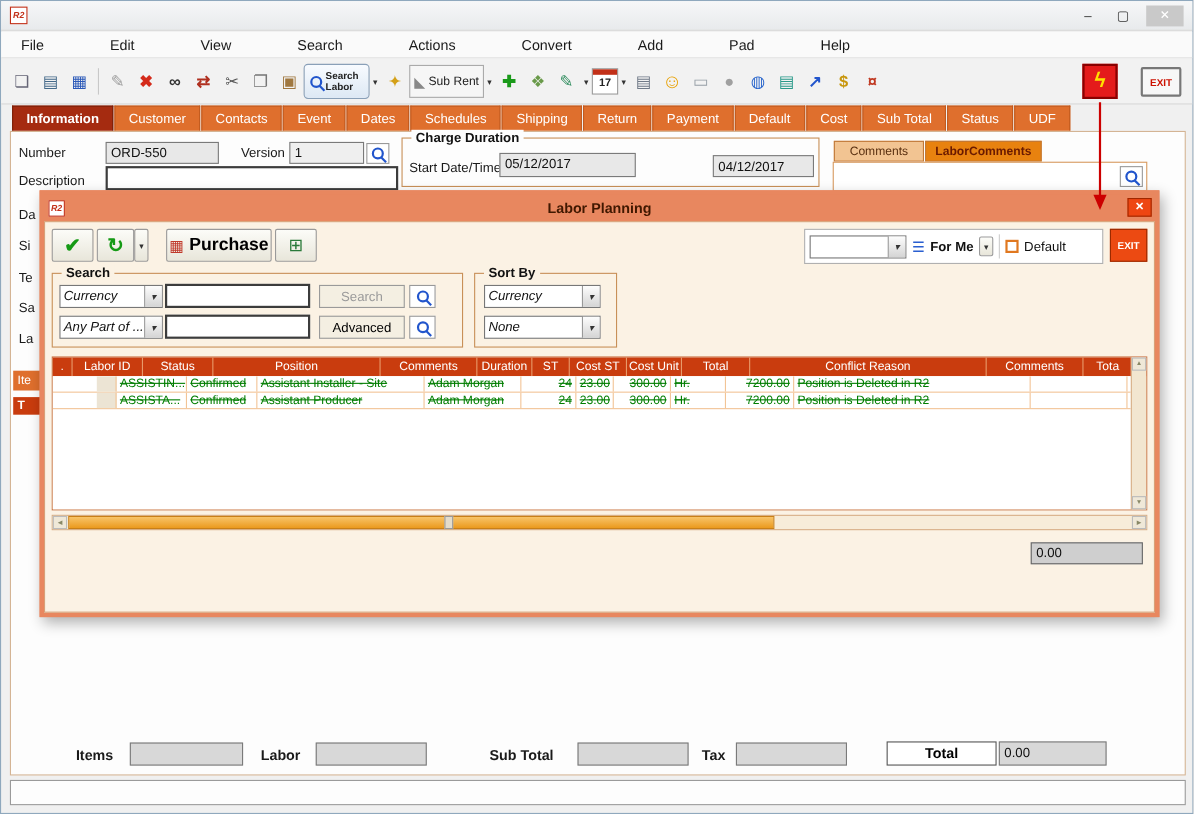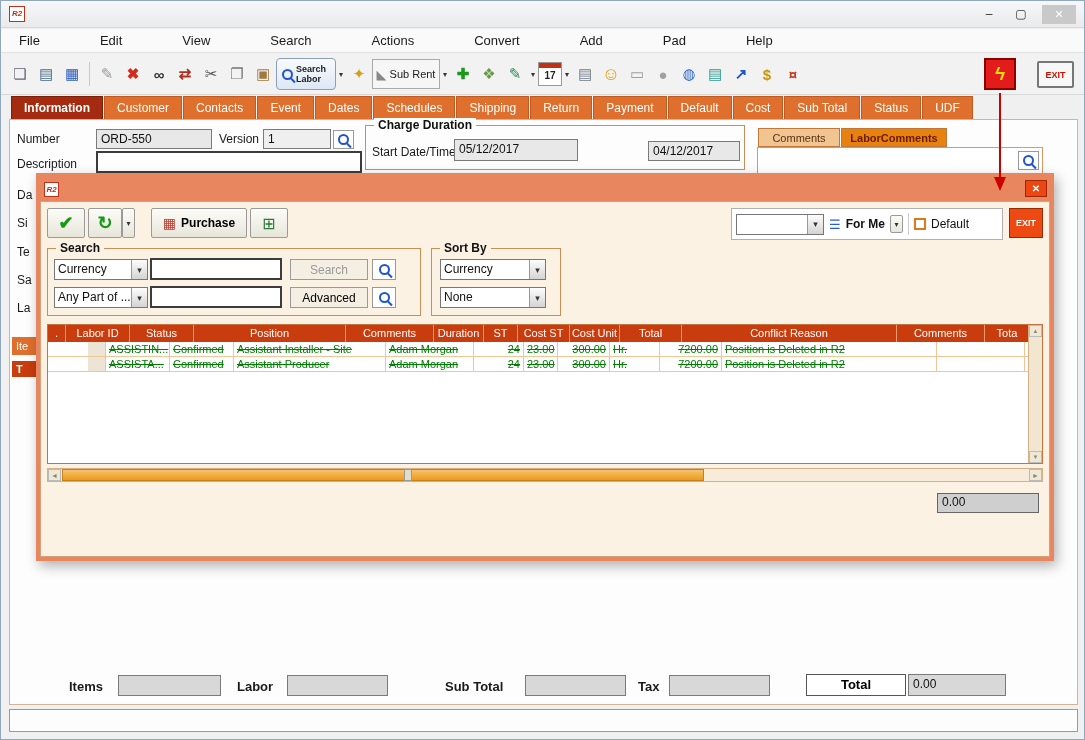--- a/index.html
+++ b/index.html
@@ -81,21 +81,21 @@
   .mag { width:11px; height:11px; border:2px solid #2255cc; border-radius:50%; position:relative; flex:none; }
   .mag::after { content:""; position:absolute; width:7px; height:2px; background:#2255cc;
     transform:rotate(45deg); right:-5px; bottom:-3px; }
   .magbtn { background:#fff; border:1px solid #999; display:flex; align-items:center; justify-content:center; }
   .group { position:absolute; border:1px solid #c89058; }
   .group > .glabel { position:absolute; top:-8px; left:8px; background:#fdfdfd; padding:0 4px;
     font-size:12px; font-weight:bold; color:#111; }
   .ctab { height:19px; line-height:19px; font-size:11px; text-align:center; border:1px solid #c07838; }
 
   
-  .combo { display:flex; background:#fff; border:1px solid #777; height:21px; }
+  .combo { display:flex; background:#fff; border:1px solid #777; height:21px;font-style:italic; }
   .combo .val { flex:1; font-size:12px; color:#111; padding:2px 3px; white-space:nowrap; overflow:hidden; }
   .combo .varw { width:16px; background:linear-gradient(#fdfdfd,#d4d4d4); border-left:1px solid #999;
     display:flex; align-items:center; justify-content:center; }
   .combo .varw::after { content:"▾"; font-size:9px; color:#333; }
 
   
   #statusbar { position:absolute; left:8px; top:708px; width:1069px; height:23px;
     background:#fdfdfd; border:1px solid #9a9a9a; }
 
   
@@ -255,21 +255,21 @@
       <span class="tab" data-name="tab-cost">Cost</span>
       <span class="tab" data-name="tab-sub-total">Sub Total</span>
       <span class="tab" data-name="tab-status">Status</span>
       <span class="tab" data-name="tab-udf">UDF</span>
     </div>
 
   
   <div id="client" data-name="form-area"></div>
 
   <span class="abs lbl" style="left:16px;top:131px;" data-name="number-label">Number</span>
-  <span class="abs sunken" style="left:95px;top:128px;width:116px;height:20px;" data-name="number-field">ORD-550</span>
+  <span class="abs sunken" style="left:95px;top:128px;width:103px;height:20px;" data-name="number-field">ORD-550</span>
   <span class="abs lbl" style="left:218px;top:131px;" data-name="version-label">Version</span>
   <span class="abs sunken" style="left:262px;top:128px;width:68px;height:20px;background:#efefef;" data-name="version-field">1</span>
   <span class="abs magbtn" style="left:332px;top:129px;width:21px;height:19px;" data-name="version-search-button">
       <span class="mag" data-name="magnifier-icon"></span>
     </span>
 
   <div class="abs group" style="left:364px;top:124px;width:380px;height:45px;" data-name="charge-duration-group">
     <span class="glabel" data-name="charge-duration-label">Charge Duration</span>
     <span class="abs lbl" style="left:6px;top:19px;" data-name="start-datetime-label">Start Date/Time</span>
     <span class="abs sunken" style="left:88px;top:13px;width:124px;height:22px;" data-name="start-datetime-field">05/12/2017</span>
@@ -302,38 +302,39 @@
   <span class="abs sunken2" style="left:668px;top:674px;width:101px;height:21px;" data-name="tax-field"></span>
   <span class="abs b" style="left:805px;top:673px;width:100px;height:22px;background:#fff;border:1px solid #555;font-size:13px;text-align:center;line-height:20px;" data-name="total-label">Total</span>
   <span class="abs sunken2" style="left:907px;top:673px;width:98px;height:22px;" data-name="total-field">0.00</span>
 
   <div id="statusbar" data-name="status-bar"></div>
 
   
   <div id="dlg" data-name="labor-planning-dialog">
     <div id="dlg-title" data-name="dialog-title-bar">
       <span class="r2i" data-name="dialog-r2-icon">R2</span>
+      <span id="dlg-title-text" data-name="dialog-title">Labor Planning</span>
       <span id="dlg-close" data-name="dialog-close-button">✕</span>
     </div>
     <div id="dlg-body" data-name="dialog-body">
 
       <div id="dlg-toolbar" data-name="dialog-toolbar">
         <span class="dbtn" style="width:38px;height:30px;" data-name="apply-button">
             <span data-name="apply-icon">✔</span>
           </span>
         <span style="display:flex;">
           <span class="dbtn" style="width:34px;height:30px;" data-name="refresh-button">
               <span data-name="refresh-icon">↻</span>
             </span>
           <span class="dbtn" style="width:13px;height:30px;font-size:8px;color:#333;" data-name="refresh-dropdown-icon">▾</span>
         </span>
         <span style="width:10px;"></span>
         <span class="dbtn" style="width:96px;height:30px;gap:5px;" data-name="purchase-button">
           <span data-name="purchase-icon">▦</span>
-          <span class="b" style="font-size:12px;" data-name="purchase-label">Purchase</span>
+          <span class="b" style="font-size:16px;" data-name="purchase-label">Purchase</span>
         </span>
         <span class="dbtn" style="width:38px;height:30px;" data-name="excel-button">
             <span data-name="excel-icon">⊞</span>
           </span>
       </div>
 
       <div id="dlg-panel" data-name="dialog-view-panel">
         <span class="combo" style="width:88px;" data-name="view-combo">
           <span class="val" data-name="view-combo-value"></span>
           <span class="varw" data-name="chevron-down-icon"></span>

